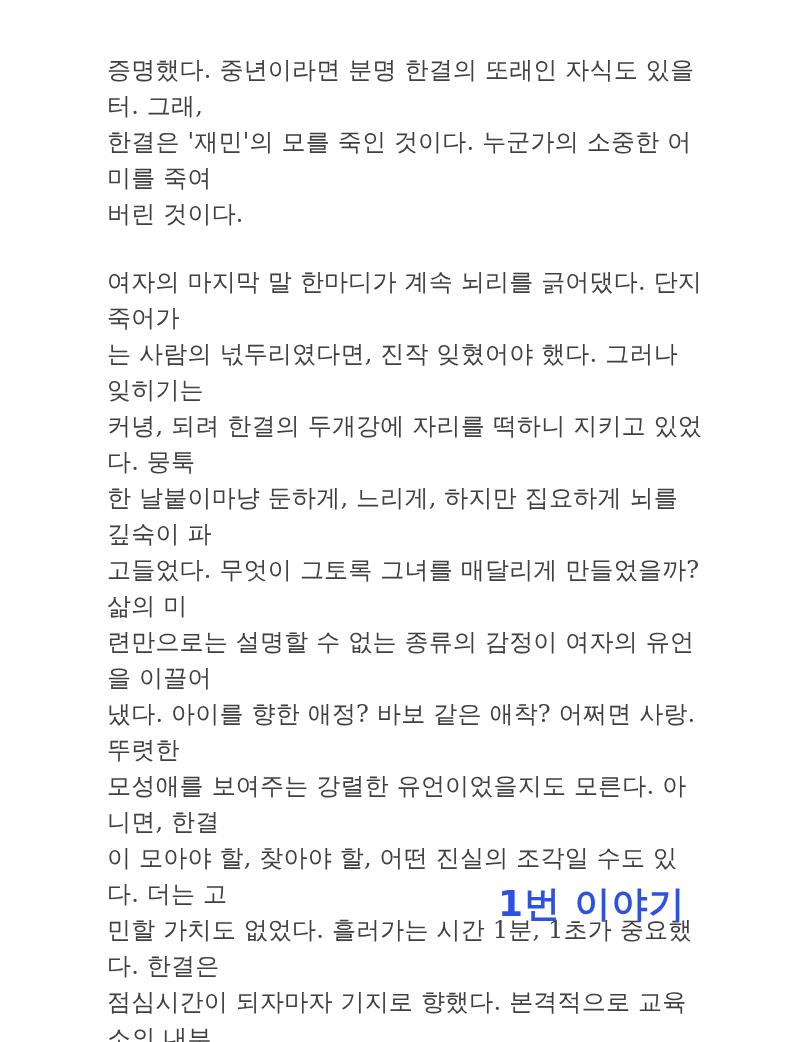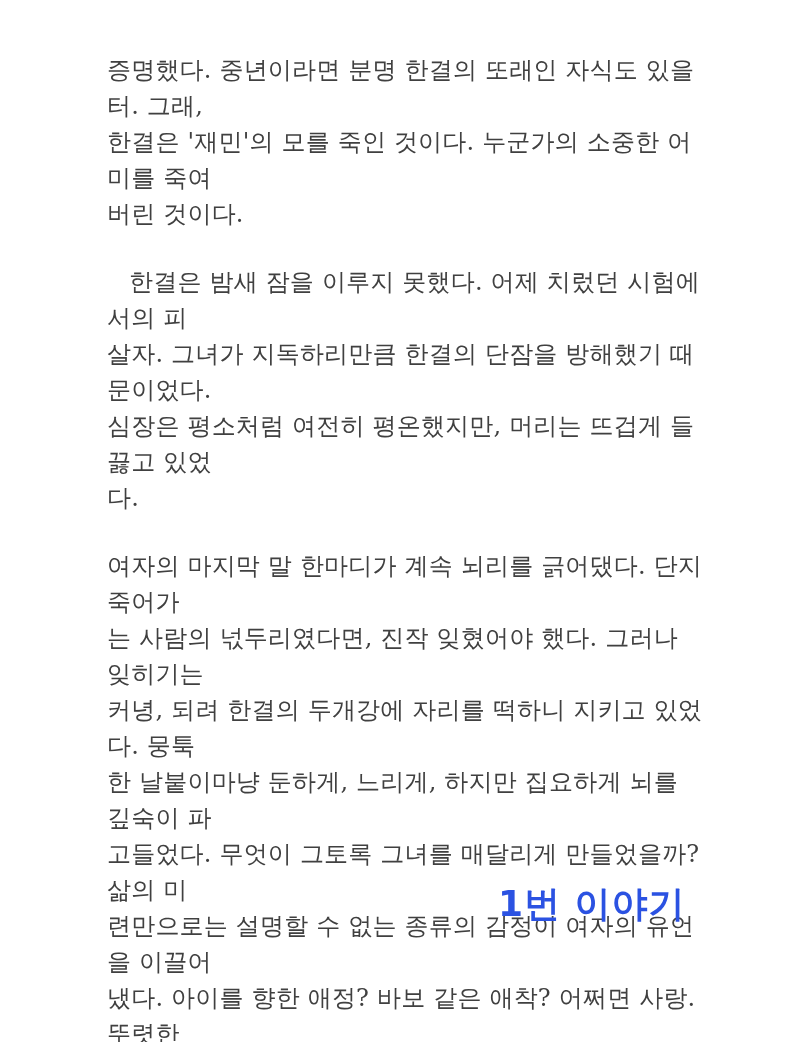--- a/index.html
+++ b/index.html
@@ -48,24 +48,20 @@
   }
 </style>
 </head>
 <body>
 
 <div class="page">
   <div class="text-block">
     <p class="para">증명했다. 중년이라면 분명 한결의 또래인 자식도 있을 터. 그래,
 한결은 '재민'의 모를 죽인 것이다. 누군가의 소중한 어미를 죽여
 버린 것이다.</p>
-    <p class="para indent">한결은 밤새 잠을 이루지 못했다. 어제 치렀던 시험에서의 피
-살자. 그녀가 지독하리만큼 한결의 단잠을 방해했기 때문이었다.
-심장은 평소처럼 여전히 평온했지만, 머리는 뜨겁게 들끓고 있었
-다.</p>
     <p class="para">여자의 마지막 말 한마디가 계속 뇌리를 긁어댔다. 단지 죽어가
 는 사람의 넋두리였다면, 진작 잊혔어야 했다. 그러나 잊히기는
 커녕, 되려 한결의 두개강에 자리를 떡하니 지키고 있었다. 뭉툭
 한 날붙이마냥 둔하게, 느리게, 하지만 집요하게 뇌를 깊숙이 파
 고들었다. 무엇이 그토록 그녀를 매달리게 만들었을까? 삶의 미
 련만으로는 설명할 수 없는 종류의 감정이 여자의 유언을 이끌어
 냈다. 아이를 향한 애정? 바보 같은 애착? 어쩌면 사랑. 뚜렷한
 모성애를 보여주는 강렬한 유언이었을지도 모른다. 아니면, 한결
 이 모아야 할, 찾아야 할, 어떤 진실의 조각일 수도 있다. 더는 고
 민할 가치도 없었다. 흘러가는 시간 1분, 1초가 중요했다. 한결은

